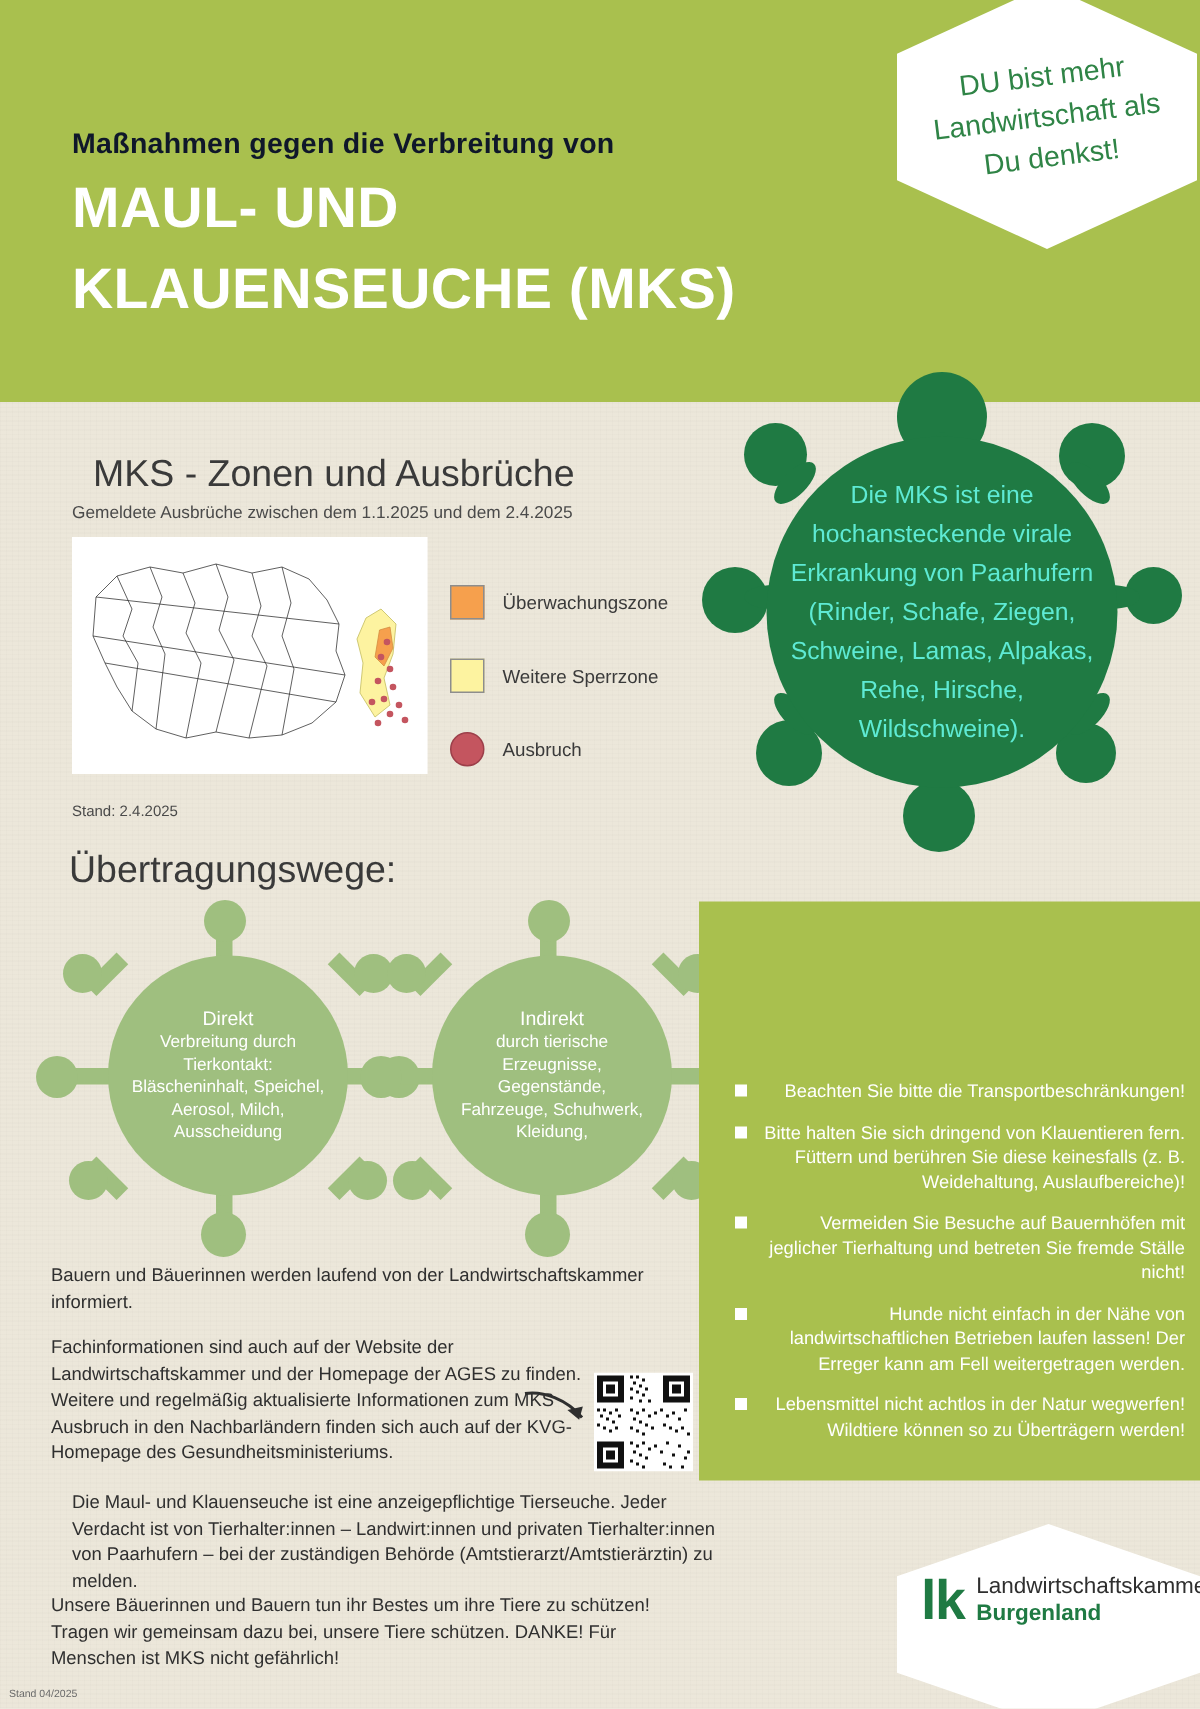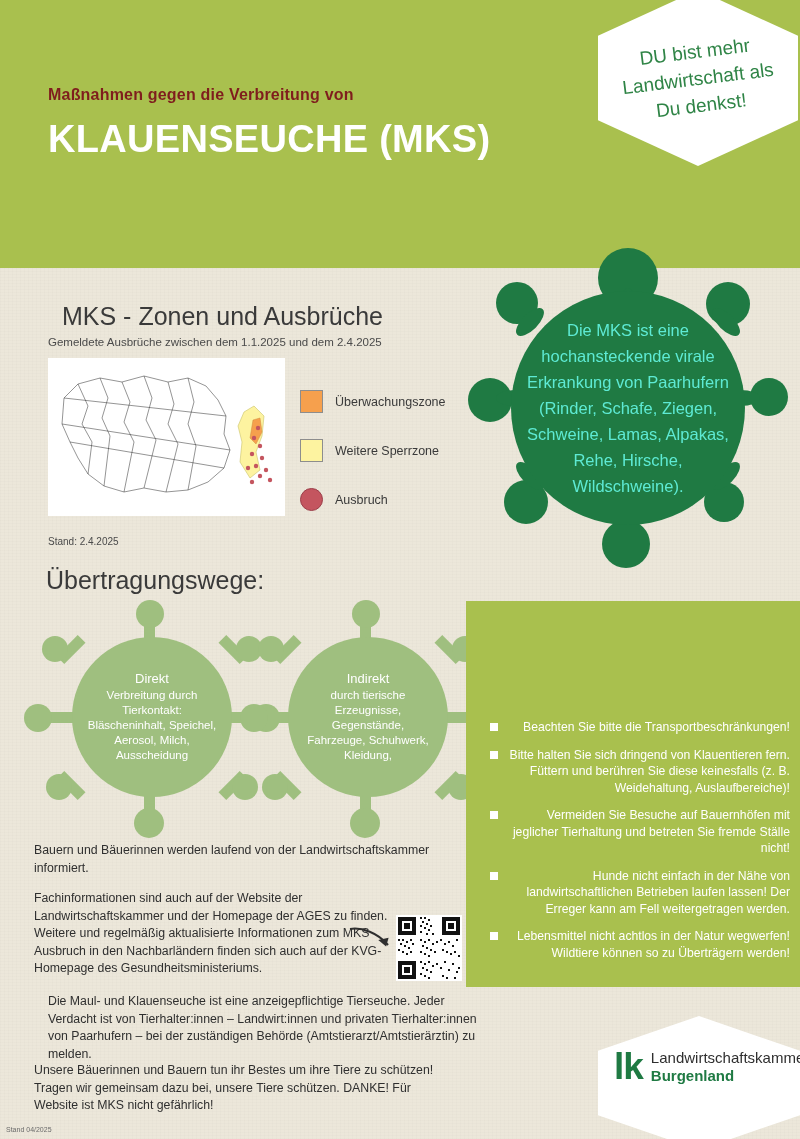--- a/index.html
+++ b/index.html
@@ -26,22 +26,22 @@
   
   .header {
     position: absolute;
     left: 0; top: 0;
     width: 800px; height: 268px;
     background: #a9c04e;
   }
   .header-sub {
     position: absolute;
     left: 48px; top: 86px;
-    font-size: 16px;
-    color: #7f1d1d;
+    font-size: 19px;
+    color: #0f172a;
     font-weight: bold;
     letter-spacing: 0.2px;
   }
   .header-title {
     position: absolute;
     left: 48px; top: 112px;
     font-size: 38px;
     line-height: 54px;
     color: #ffffff;
     font-weight: bold;
@@ -299,20 +299,21 @@
   }
 </style>
 </head>
 <body>
 
 <div class="page">
 
   <div class="header">
     <div class="header-sub">Maßnahmen gegen die Verbreitung von</div>
     <div class="header-title">
+      <div>MAUL- UND</div>
       <div>KLAUENSEUCHE (MKS)</div>
     </div>
   </div>
 
   <div class="hex-badge">
     <span>DU bist mehr Landwirtschaft als Du denkst!</span>
   </div>
 
   <div class="map-title">MKS - Zonen und Ausbrüche</div>
   <div class="map-subtitle">Gemeldete Ausbrüche zwischen dem 1.1.2025 und dem 2.4.2025</div>
@@ -443,21 +444,21 @@
       <li>Bitte halten Sie sich dringend von Klauentieren fern. Füttern und berühren Sie diese keinesfalls (z. B. Weidehaltung, Auslaufbereiche)!</li>
       <li>Vermeiden Sie Besuche auf Bauernhöfen mit jeglicher Tierhaltung und betreten Sie fremde Ställe nicht!</li>
       <li>Hunde nicht einfach in der Nähe von landwirtschaftlichen Betrieben laufen lassen! Der Erreger kann am Fell weitergetragen werden.</li>
       <li>Lebensmittel nicht achtlos in der Natur wegwerfen! Wildtiere können so zu Überträgern werden!</li>
     </ul>
   </div>
 
   <div class="body-text" id="para1">Bauern und Bäuerinnen werden laufend von der Landwirtschaftskammer informiert.</div>
   <div class="body-text" id="para2">Fachinformationen sind auch auf der Website der Landwirtschaftskammer und der Homepage der AGES zu finden. Weitere und regelmäßig aktualisierte Informationen zum MKS Ausbruch in den Nachbarländern finden sich auch auf der KVG-Homepage des Gesundheitsministeriums.</div>
   <div class="body-text" id="para3">Die Maul- und Klauenseuche ist eine anzeigepflichtige Tierseuche. Jeder Verdacht ist von Tierhalter:innen – Landwirt:innen und privaten Tierhalter:innen von Paarhufern – bei der zuständigen Behörde (Amtstierarzt/Amtstierärztin) zu melden.</div>
-  <div class="body-text" id="para4">Unsere Bäuerinnen und Bauern tun ihr Bestes um ihre Tiere zu schützen! Tragen wir gemeinsam dazu bei, unsere Tiere schützen. DANKE! Für Website ist MKS nicht gefährlich!</div>
+  <div class="body-text" id="para4">Unsere Bäuerinnen und Bauern tun ihr Bestes um ihre Tiere zu schützen! Tragen wir gemeinsam dazu bei, unsere Tiere schützen. DANKE! Für Menschen ist MKS nicht gefährlich!</div>
 
   <svg class="arrow" viewBox="0 0 46 30">
     <path d="M2,4 C14,2 30,8 40,20" stroke="#2f2f2f" stroke-width="2" fill="none"></path>
     <path d="M40,20 L30,18 L38,11 Z" fill="#2f2f2f" transform="rotate(28 36 17)"></path>
   </svg>
 
   <svg class="qr" viewBox="0 0 33 33">
     <rect width="33" height="33" fill="#ffffff"></rect>
     <g fill="#111111">
       <rect x="1" y="1" width="9" height="9"></rect>

